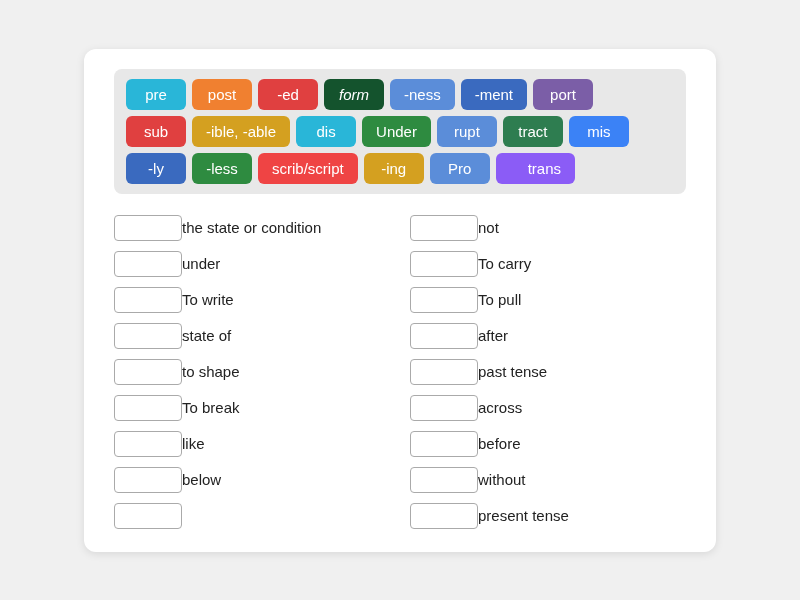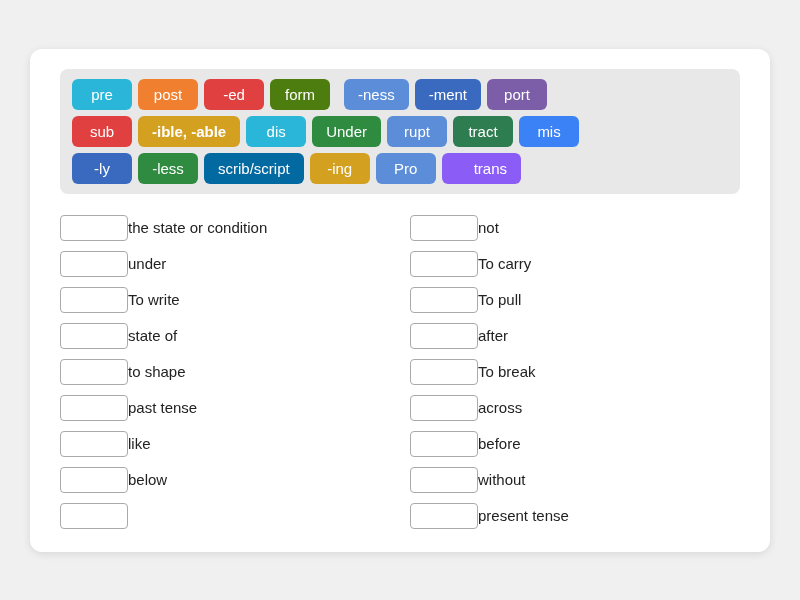--- a/index.html
+++ b/index.html
@@ -10,21 +10,21 @@
       justify-content: center;
       align-items: center;
       width: 800px;
       height: 600px;
       overflow: hidden;
     }
     .container {
       background: white;
       border-radius: 12px;
       padding: 20px 30px;
-      width: 740px;
+      width: 632px;
       box-shadow: 0 2px 8px rgba(0,0,0,0.1);
     }
     .tiles-section {
       background: #e8e8e8;
       border-radius: 8px;
       padding: 10px 12px;
       margin-bottom: 18px;
     }
     .tile-row {
       display: flex;
@@ -69,38 +69,38 @@
 </head>
 <body>
 
 <div class="container">
   <div class="tiles-section">
 
   <div class="tile-row">
         <div class="tile" style="background-color: rgb(41, 182, 216);">pre</div>
         <div class="tile" style="background-color: rgb(240, 128, 48);">post</div>
         <div class="tile" style="background-color: rgb(224, 64, 64);">-ed</div>
-        <div class="tile" style="background-color: #4d7c0f;">form</div>
-        <div class="tile" style="background-color: rgb(91, 141, 217); margin-left: 8px;">-ness</div>
+        <div class="tile" style="background-color: #14532d; font-style: italic;">form</div>
+        <div class="tile" style="background-color: rgb(91, 141, 217);">-ness</div>
         <div class="tile" style="background-color: rgb(58, 106, 191);">-ment</div>
         <div class="tile" style="background-color: rgb(123, 94, 167);">port</div>
       </div>
       <div class="tile-row">
         <div class="tile" style="background-color: rgb(224, 64, 64);">sub</div>
-        <div class="tile" style="background-color: rgb(212, 160, 32); font-weight: bold;">-ible, -able</div>
+        <div class="tile" style="background-color: rgb(212, 160, 32);">-ible, -able</div>
         <div class="tile" style="background-color: rgb(41, 182, 216);">dis</div>
         <div class="tile" style="background-color: rgb(46, 139, 64);">Under</div>
         <div class="tile" style="background-color: rgb(91, 141, 217);">rupt</div>
         <div class="tile" style="background-color: rgb(46, 125, 80);">tract</div>
         <div class="tile" style="background-color: #3b82f6;">mis</div>
       </div>
       <div class="tile-row">
         <div class="tile" style="background-color: rgb(58, 106, 191);">-ly</div>
         <div class="tile" style="background-color: rgb(46, 139, 64);">-less</div>
-        <div class="tile" style="background-color: #0369a1;">scrib/script</div>
+        <div class="tile" style="background-color: #ef4444;">scrib/script</div>
         <div class="tile" style="background-color: rgb(212, 160, 32);">-ing</div>
         <div class="tile" style="background-color: rgb(91, 141, 217);">Pro</div>
         <div class="tile" style="background-color: #8b5cf6; padding-left: 32px;">trans</div>
       </div>
     </div>
   <div class="matching-section">
 
   <div class="match-item">
         <div class="match-box"></div>
         <span class="match-label">the state or condition</span>
@@ -132,25 +132,25 @@
       <div class="match-item">
         <div class="match-box"></div>
         <span class="match-label">after</span>
       </div>
       <div class="match-item">
         <div class="match-box"></div>
         <span class="match-label">to shape</span>
       </div>
       <div class="match-item">
         <div class="match-box"></div>
-        <span class="match-label">To break</span>
+        <span class="match-label">past tense</span>
       </div>
       <div class="match-item">
         <div class="match-box"></div>
-        <span class="match-label">past tense</span>
+        <span class="match-label">To break</span>
       </div>
       <div class="match-item">
         <div class="match-box"></div>
         <span class="match-label">across</span>
       </div>
       <div class="match-item">
         <div class="match-box"></div>
         <span class="match-label">like</span>
       </div>
       <div class="match-item">

